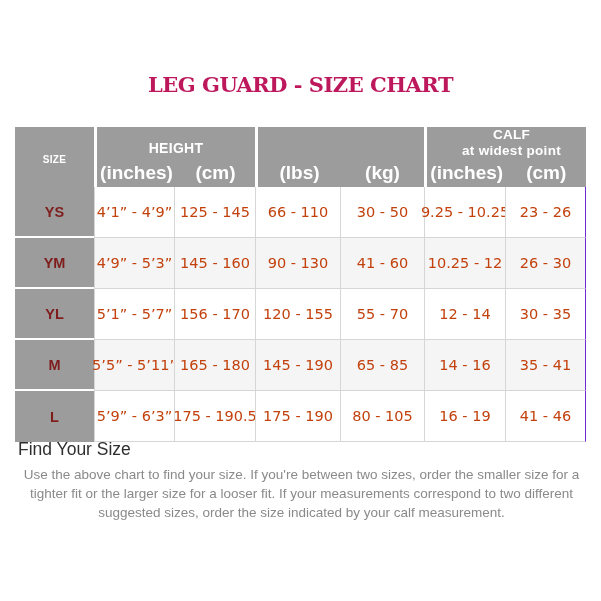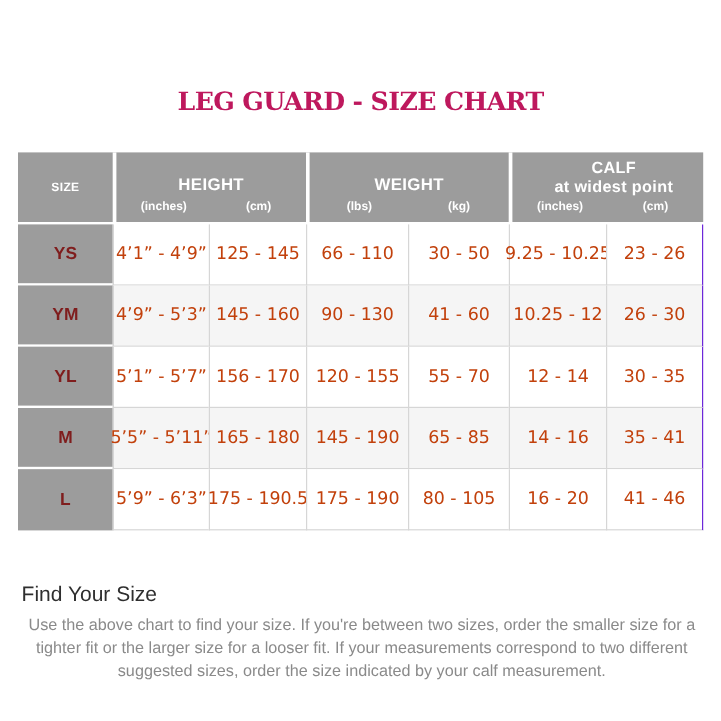--- a/index.html
+++ b/index.html
@@ -27,21 +27,21 @@
     display: flex; flex-direction: column;
     align-items: stretch; justify-content: flex-end;
     padding-bottom: 7px;
     font-weight: bold;
   }
   .head-cell.sep { border-left: 3px solid #ffffff; }
   .head-size { justify-content: center; align-items: center; padding-bottom: 0; font-size: 10px; letter-spacing: 0.3px; }
   .group-title { text-align: center; font-size: 14px; letter-spacing: 0.3px; margin-bottom: 6px; }
   .group-title.tight { margin-bottom: 0; line-height: 16px; font-size: 13.5px; padding-left: 10px; }
   .sub-row { display: flex; }
-  .sub-row span { flex: 1; text-align: center; font-size: 10px; }
+  .sub-row span { flex: 1; text-align: center; font-size: 19px; }
 
   
   .data-row {
     display: grid;
     grid-template-columns: 79px 80px 81px 85px 84px 81px 81px;
     height: 51px;
   }
   .size-cell {
     background: #9c9c9c; color: #7f1d1d;
     display: flex; align-items: center; justify-content: center;
@@ -55,21 +55,21 @@
     font-size: 14.5px; color: #c2410c;
     background: #ffffff;
     border-bottom: 1px solid #d6d6d6;
     border-left: 1px solid #d6d6d6;
     white-space: nowrap;
   }
   .val-cell:last-child { border-right: 1px solid #6d28d9; }
   .data-row.alt .val-cell { background: #f5f5f5; }
 
   
-  .footer { position: absolute; left: 18px; top: 485px; width: 567px; }
+  .footer { position: absolute; left: 18px; top: 439px; width: 567px; }
   .footer-heading { font-size: 17.5px; font-weight: normal; color: #2f2f2f; }
   .footer-body {
     margin-top: 5px;
     font-size: 13.5px; line-height: 19px; color: #8a8a8a; text-align: center;
   }
 </style>
 </head>
 <body>
 
 <h1 class="page-title">LEG GUARD - SIZE CHART</h1>
@@ -81,21 +81,20 @@
 
     <div class="head-cell sep">
       <div class="group-title">HEIGHT</div>
       <div class="sub-row">
         <span>(inches)</span>
         <span>(cm)</span>
       </div>
     </div>
 
     <div class="head-cell sep">
-      <div class="group-title">WEIGHT</div>
       <div class="sub-row">
         <span>(lbs)</span>
         <span>(kg)</span>
       </div>
     </div>
 
     <div class="head-cell sep">
       <div class="group-title tight">CALF</div>
       <div class="group-title tight" style="margin-bottom:3px;">at widest point</div>
       <div class="sub-row">
@@ -144,21 +143,21 @@
     <div class="val-cell">14 - 16</div>
     <div class="val-cell">35 - 41</div>
   </div>
 
   <div class="data-row">
     <div class="size-cell">L</div>
     <div class="val-cell">5’9” - 6’3”</div>
     <div class="val-cell">175 - 190.5</div>
     <div class="val-cell">175 - 190</div>
     <div class="val-cell">80 - 105</div>
-    <div class="val-cell">16 - 20</div>
+    <div class="val-cell">16 - 19</div>
     <div class="val-cell">41 - 46</div>
   </div>
 
 </div>
 
 <div class="footer">
   <div class="footer-heading">Find Your Size</div>
   <p class="footer-body">Use the above chart to find your size. If you're between two sizes, order the smaller size for a tighter fit or the larger size for a looser fit. If your measurements correspond to two different suggested sizes, order the size indicated by your calf measurement.</p>
 </div>
 

